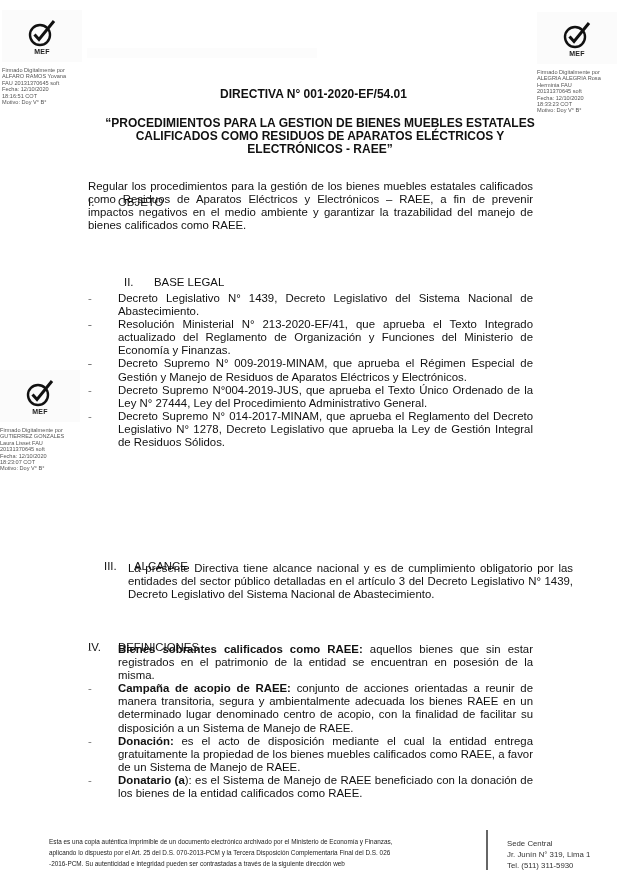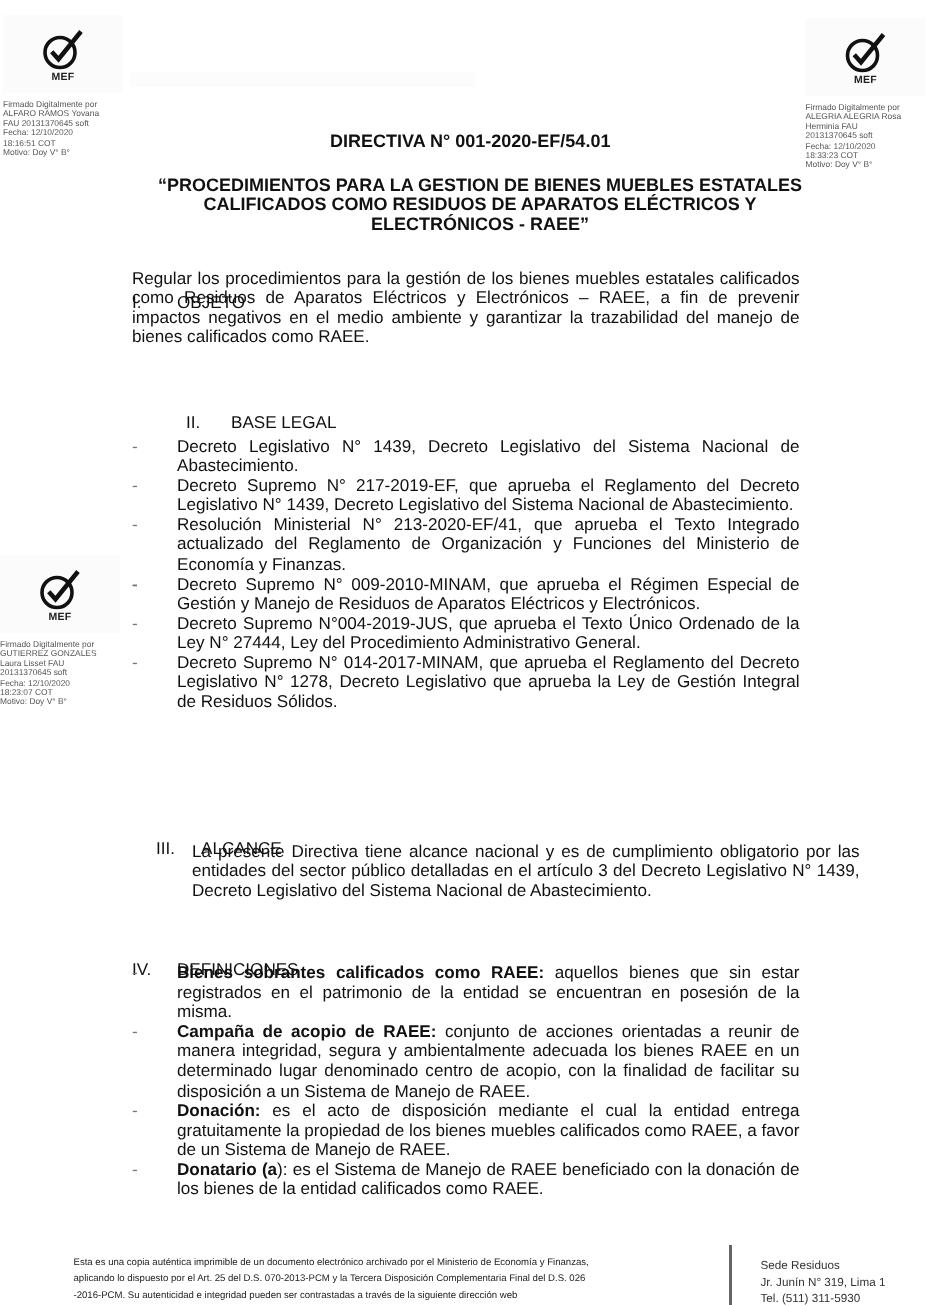--- a/index.html
+++ b/index.html
@@ -105,47 +105,47 @@
 <div class="section-head" style="top:171px;">
   <span class="num">I.</span><span>OBJETO</span>
 </div>
 <div class="para" style="top:180px;">Regular los procedimientos para la gestión de los bienes muebles estatales calificados como Residuos de Aparatos Eléctricos y Electrónicos – RAEE, a fin de prevenir impactos negativos en el medio ambiente y garantizar la trazabilidad del manejo de bienes calificados como RAEE.</div>
 
 <div class="section-head" style="top:251px;padding-left:36px;">
   <span class="num">II.</span><span>BASE LEGAL</span>
 </div>
 <ul class="list" style="top:292px;">
   <li><span class="dash">-</span><span>Decreto Legislativo N° 1439, Decreto Legislativo del Sistema Nacional de Abastecimiento.</span></li>
-  <li><span class="dash">-</span><span>Decreto Supremo N° 217-2019-EF, que aprueba el Reglamento del Decreto Legislativo N° 1439, Decreto Legislativo del Sistema Nacional de Abastecimiento.</span></li>
+  <li><span class="dash">-</span></li>
   <li><span class="dash">-</span><span>Resolución Ministerial N° 213-2020-EF/41, que aprueba el Texto Integrado actualizado del Reglamento de Organización y Funciones del Ministerio de Economía y Finanzas.</span></li>
   <li><span class="dash">-</span></li>
   <li><span class="dash">-</span></li>
-  <li><span class="dash">-</span><span>Decreto Supremo N° 009-2010-MINAM, que aprueba el Régimen Especial de Gestión y Manejo de Residuos de Aparatos Eléctricos y Electrónicos.</span></li>
+  <li><span class="dash">-</span><span>Decreto Supremo N° 009-2019-MINAM, que aprueba el Régimen Especial de Gestión y Manejo de Residuos de Aparatos Eléctricos y Electrónicos.</span></li>
   <li><span class="dash">-</span><span>Decreto Supremo N°004-2019-JUS, que aprueba el Texto Único Ordenado de la Ley N° 27444, Ley del Procedimiento Administrativo General.</span></li>
   <li><span class="dash">-</span><span>Decreto Supremo N° 014-2017-MINAM, que aprueba el Reglamento del Decreto Legislativo N° 1278, Decreto Legislativo que aprueba la Ley de Gestión Integral de Residuos Sólidos.</span></li>
 </ul>
 
 <div class="section-head" style="top:535px;padding-left:16px;">
   <span class="num">III.</span><span>ALCANCE</span>
 </div>
 <div class="para" style="top:562px;margin-left:40px;">La presente Directiva tiene alcance nacional y es de cumplimiento obligatorio por las entidades del sector público detalladas en el artículo 3 del Decreto Legislativo N° 1439, Decreto Legislativo del Sistema Nacional de Abastecimiento.</div>
 
 <div class="section-head" style="top:616px;">
   <span class="num">IV.</span><span>DEFINICIONES</span>
 </div>
 <ul class="list" style="top:643px;">
   <li><span class="dash">-</span><b>Bienes sobrantes calificados como RAEE:</b><span> aquellos bienes que sin estar registrados en el patrimonio de la entidad se encuentran en posesión de la misma.</span></li>
-  <li><span class="dash">-</span><b>Campaña de acopio de RAEE:</b><span> conjunto de acciones orientadas a reunir de manera integridad, segura y ambientalmente adecuada los bienes RAEE en un determinado lugar denominado centro de acopio, con la finalidad de facilitar su disposición a un Sistema de Manejo de RAEE.</span></li>
+  <li><span class="dash">-</span><b>Campaña de acopio de RAEE:</b><span> conjunto de acciones orientadas a reunir de manera transitoria, segura y ambientalmente adecuada los bienes RAEE en un determinado lugar denominado centro de acopio, con la finalidad de facilitar su disposición a un Sistema de Manejo de RAEE.</span></li>
   <li><span class="dash">-</span><b>Donación:</b><span> es el acto de disposición mediante el cual la entidad entrega gratuitamente la propiedad de los bienes muebles calificados como RAEE, a favor de un Sistema de Manejo de RAEE.</span></li>
   <li><span class="dash">-</span><b>Donatario (a</b><span>): es el Sistema de Manejo de RAEE beneficiado con la donación de los bienes de la entidad calificados como RAEE.</span></li>
 </ul>
 
 <div class="footer-text">
   <div>Esta es una copia auténtica imprimible de un documento electrónico archivado por el Ministerio de Economía y Finanzas,</div>
   <div>aplicando lo dispuesto por el Art. 25 del D.S. 070-2013-PCM y la Tercera Disposición Complementaria Final del D.S. 026</div>
   <div>-2016-PCM. Su autenticidad e integridad pueden ser contrastadas a través de la siguiente dirección web</div>
 </div>
 <div class="footer-divider"></div>
 <div class="footer-address">
-  <div>Sede Residuos</div>
+  <div>Sede Central</div>
   <div>Jr. Junín N° 319, Lima 1</div>
   <div>Tel. (511) 311-5930</div>
 </div>
 
 </body></html>

